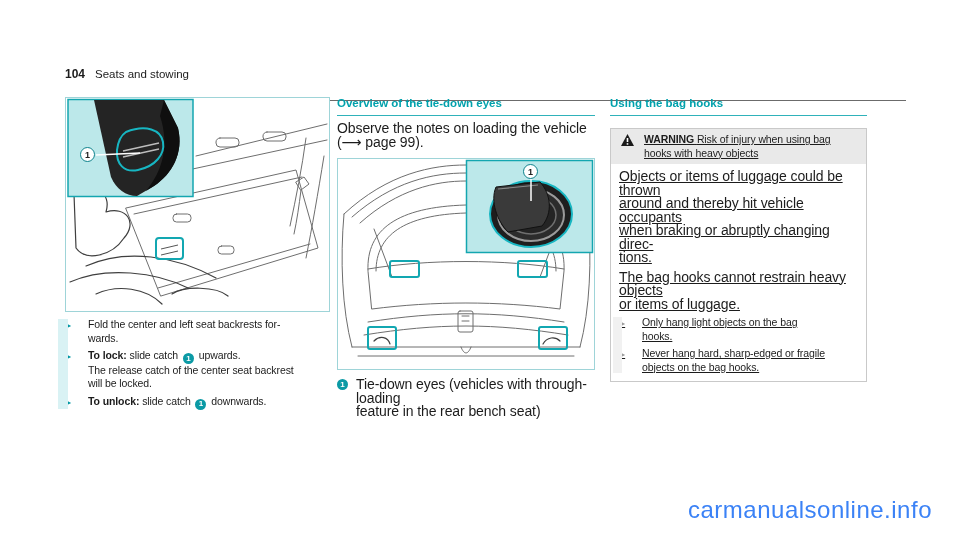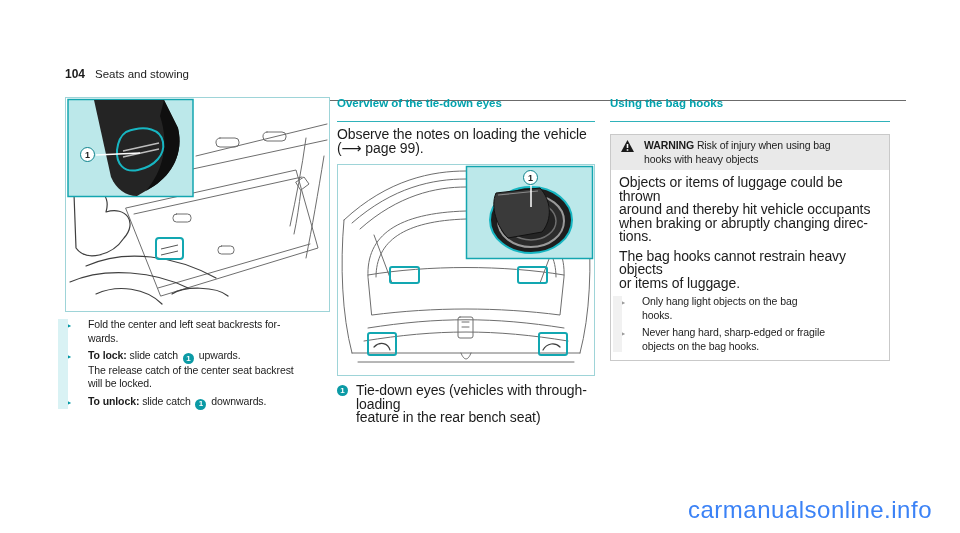--- a/index.html
+++ b/index.html
@@ -8,23 +8,23 @@
 
   
   .page-header{position:absolute;left:65px;top:64px;width:841px;border-bottom:1px solid #6b6b6b;padding-bottom:18px;}
   .page-num{font-weight:bold;font-size:12px;}
   .page-sec{font-size:11.5px;margin-left:10px;}
 
   
   .col{position:absolute;top:97px;}
   .col-left{left:65px;width:265px;}
   .col-mid{left:337px;width:258px;}
-  .col-right{left:610px;width:280px;}
-
-  h2.heading{margin:0;font-size:11.5px;line-height:13px;font-weight:bold;color:#00a1ac;border-bottom:1px solid #2fb2ba;padding-bottom:11px;}
+  .col-right{left:610px;width:257px;}
+
+  h2.heading{margin:0;font-size:11.5px;line-height:13px;font-weight:bold;color:#00a1ac;border-bottom:1px solid #2fb2ba;padding-bottom:5px;}
 
   .body-text{font-size:14px;line-height:13.5px;letter-spacing:-0.1px;}
   .preline{white-space:pre-line;}
   p.para{margin:6px 0 0 0;}
 
   
   .figure{position:relative;background:#fff;border:1px solid #9ed4d8;}
   .fig-left{width:263px;height:213px;}
   .fig-mid{width:256px;height:210px;margin-top:9px;}
   .fig-callout{position:absolute;width:15px;height:15px;border-radius:50%;background:#fff;border:1.5px solid #0d828c;color:#222;font-size:9px;font-weight:bold;display:flex;align-items:center;justify-content:center;box-sizing:border-box;}
@@ -37,21 +37,21 @@
   .b-arrow{width:23px;flex:none;color:#0097a3;font-size:8px;line-height:13.5px;padding-top:1px;}
   .b-text{flex:1;font-size:10.5px;line-height:13.5px;letter-spacing:-0.1px;}
 
   .marker{display:inline-flex;width:11px;height:11px;border-radius:50%;background:#0b9aa5;color:#fff;font-size:8px;font-weight:bold;align-items:center;justify-content:center;vertical-align:-1.5px;margin:0 2px;}
 
   
   .caption{display:flex;margin-top:8px;}
   .caption .marker{flex:none;margin:1px 8px 0 0;}
 
   
-  .warn-box{margin-top:12px;border:1px solid #c9c9c9;background:#fff;}
+  .warn-box{margin-top:12px;border:1px solid #c9c9c9;background:#fff;text-decoration:underline;}
   .warn-head{display:flex;background:#e9e9e9;padding:4px 8px 4px 10px;}
   .warn-tri{flex:none;width:13px;height:12px;margin:1px 10px 0 0;}
   .warn-title{font-size:10.5px;line-height:13.5px;letter-spacing:-0.1px;}
   .warn-body{padding:0 8px 7px 8px;}
   .warn-bullets{position:relative;margin-top:5px;}
   .grey-bar{position:absolute;left:-6px;top:1px;bottom:1px;width:9px;background:#f1f1f1;}
   .warn-bullets .b-arrow{color:#9b9b9b;}
   .note{margin-top:10px;}
 
   .watermark{position:absolute;left:688px;top:496px;font-size:24px;color:#3b82f6;letter-spacing:0.5px;}

